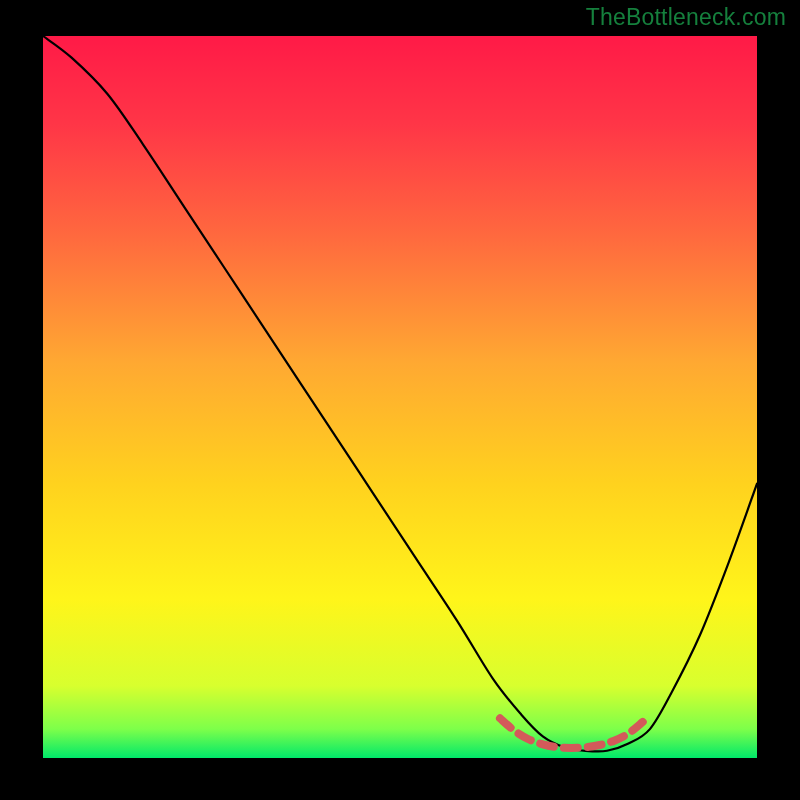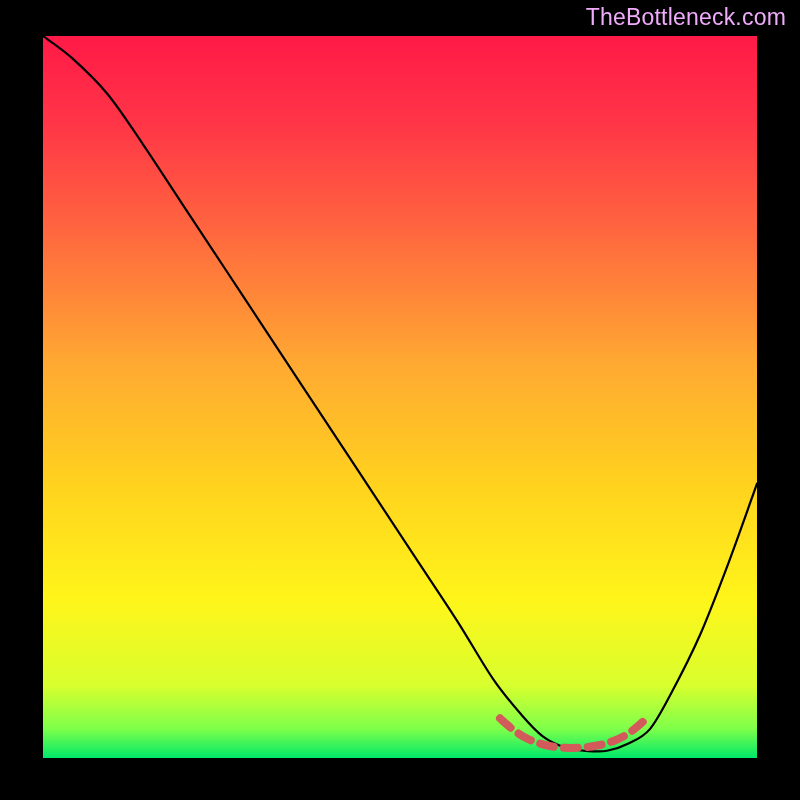--- a/index.html
+++ b/index.html
@@ -36,21 +36,21 @@
     position: absolute;
     left: 0;
     top: 0;
     width: 100%;
     height: 100%;
   }
   .watermark {
     position: absolute;
     top: 6px;
     right: 14px;
-    color: #f0abfc;
+    color: #15803d;
     font: 23px/1 Arial, Helvetica, sans-serif;
     letter-spacing: 0.2px;
   }
 </style>
 </head>
 <body>
 
 <div class="frame">
 
   <div class="watermark">TheBottleneck.com</div>

